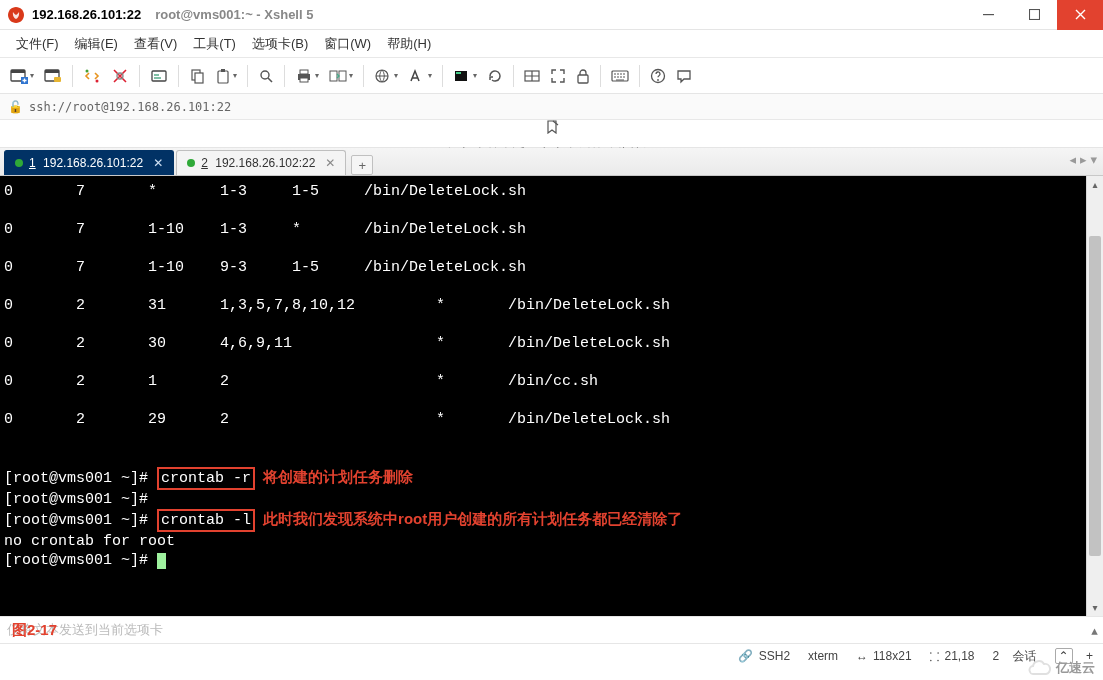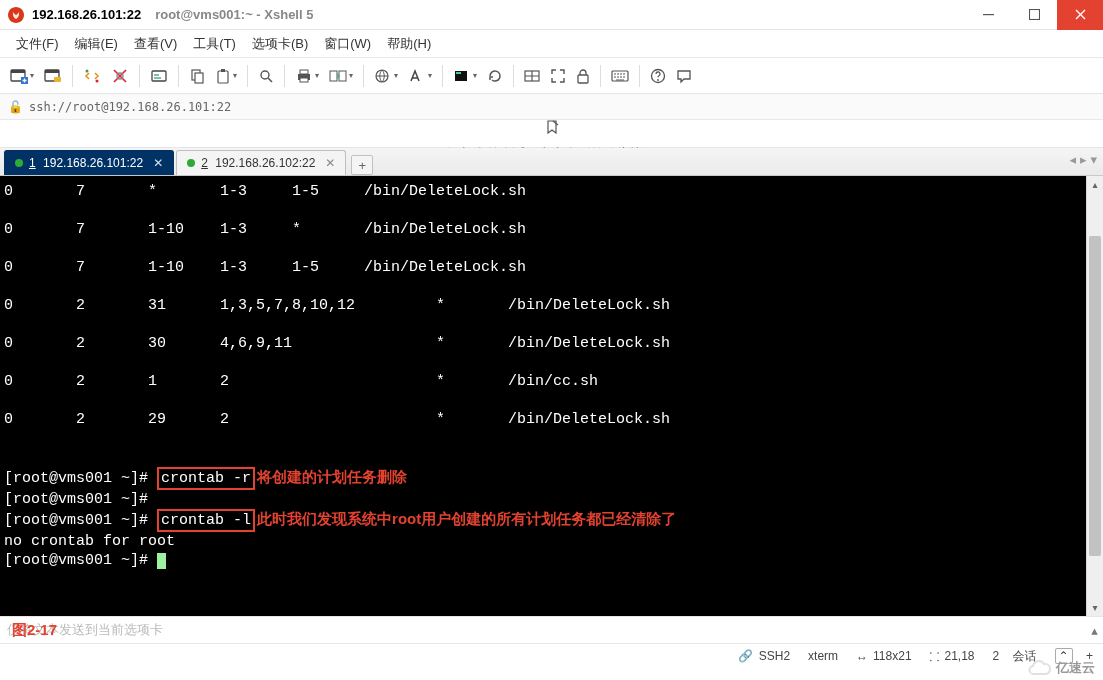--- a/index.html
+++ b/index.html
@@ -44,21 +44,21 @@
   .tab .tlabelwrap { display:inline-flex; align-items:baseline; gap:2px; }
   .tlix { text-decoration:underline; }
   .addtab { width:22px; height:20px; border:1px solid #c0c0c0; border-radius:2px; display:flex; align-items:center; justify-content:center; background:#f5f5f5; color:#666; margin-left:3px; }
   .tabnav { position:absolute; right:6px; top:4px; display:flex; gap:4px; color:#999; align-items:center; }
 
   
   .terminal-wrap { position:relative; height:440px; background:#000; }
   .terminal { font-family:"Consolas","Courier New",monospace; font-size:15px; line-height:19px; color:#fff; padding:6px 4px; overflow:hidden; height:100%; }
   .terminal pre { font-family:inherit; margin:0; white-space:pre; }
   .cmd-box { border:2px solid #e2422f; padding:0 2px; display:inline-block; color:#fff; }
-  .comment { color:#e2422f; font-family:"Microsoft YaHei","SimSun",sans-serif; margin-left:2px; font-weight:bold; font-size:15px; }
+  .comment { color:#e2422f; font-family:"Microsoft YaHei","SimSun",sans-serif; margin-left:8px; font-weight:bold; font-size:15px; }
   .cursor { display:inline-block; width:9px; height:16px; background:#9ef19e; vertical-align:text-bottom; }
   .vscroll { position:absolute; right:0; top:0; width:17px; height:100%; background:#efefef; border-left:1px solid #d7d7d7; }
   .vthumb { position:absolute; left:2px; right:2px; top:60px; height:320px; background:#c2c2c2; border-radius:2px; }
   .vbtn { position:absolute; left:0; right:0; height:17px; background:#efefef; display:flex; align-items:center; justify-content:center; color:#666; font-size:10px; }
   .fignum { position:absolute; left:14px; bottom:-12px; color:#e2422f; font-weight:bold; font-family:"Microsoft YaHei",sans-serif; font-size:15px; z-index:5;}
 
   
   .sendhint { height:28px; display:flex; align-items:center; padding:0 12px; color:#bbb; border-top:1px solid #e6e6e6; border-bottom:1px solid #e6e6e6; position:relative; background:#fff;}
   .hscroll { position:absolute; right:0; top:0; width:17px; height:100%; display:flex; align-items:center; justify-content:center; color:#777; }
 
@@ -288,21 +288,21 @@
     <span>▾</span>
   </div>
 </div>
 
 <div class="terminal-wrap">
   <div class="terminal">
 <pre><span>0       7       *       1-3     1-5     /bin/DeleteLock.sh</span>
 <span></span>
 <span>0       7       1-10    1-3     *       /bin/DeleteLock.sh</span>
 <span></span>
-<span>0       7       1-10    1-3     1-5     /bin/DeleteLock.sh</span>
+<span>0       7       1-10    9-3     1-5     /bin/DeleteLock.sh</span>
 <span></span>
 <span>0       2       31      1,3,5,7,8,10,12         *       /bin/DeleteLock.sh</span>
 <span></span>
 <span>0       2       30      4,6,9,11                *       /bin/DeleteLock.sh</span>
 <span></span>
 <span>0       2       1       2                       *       /bin/cc.sh</span>
 <span></span>
 <span>0       2       29      2                       *       /bin/DeleteLock.sh</span>
 
 

